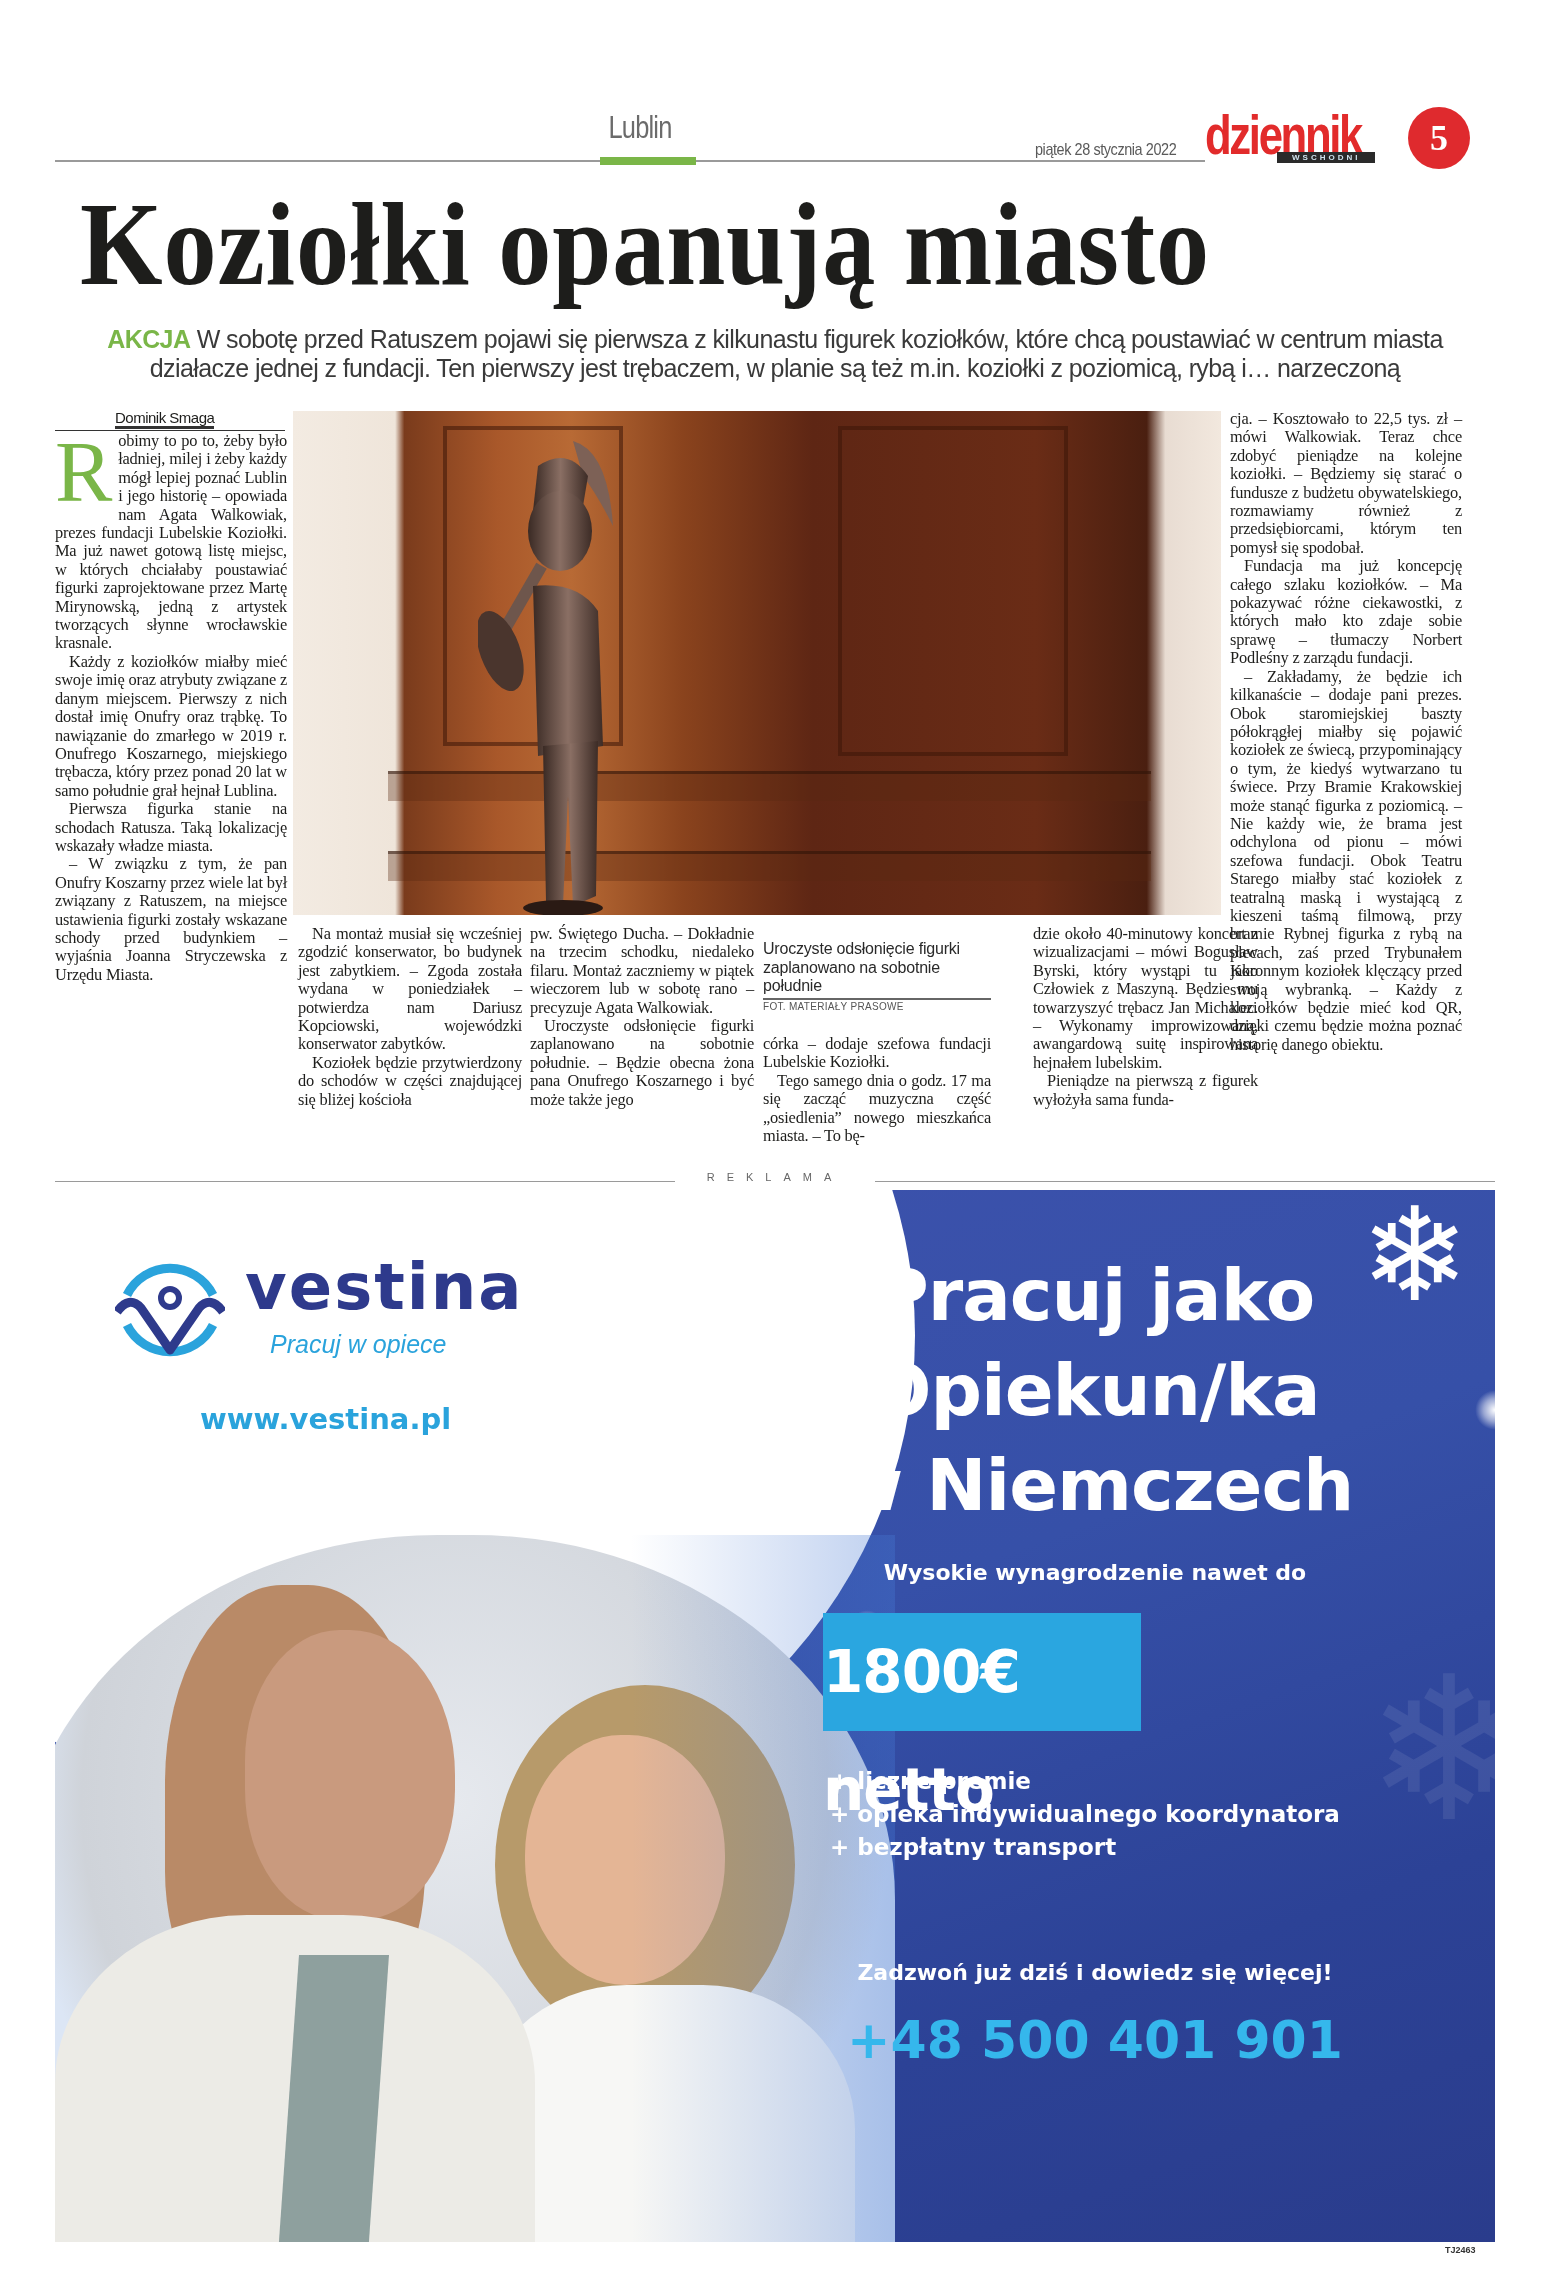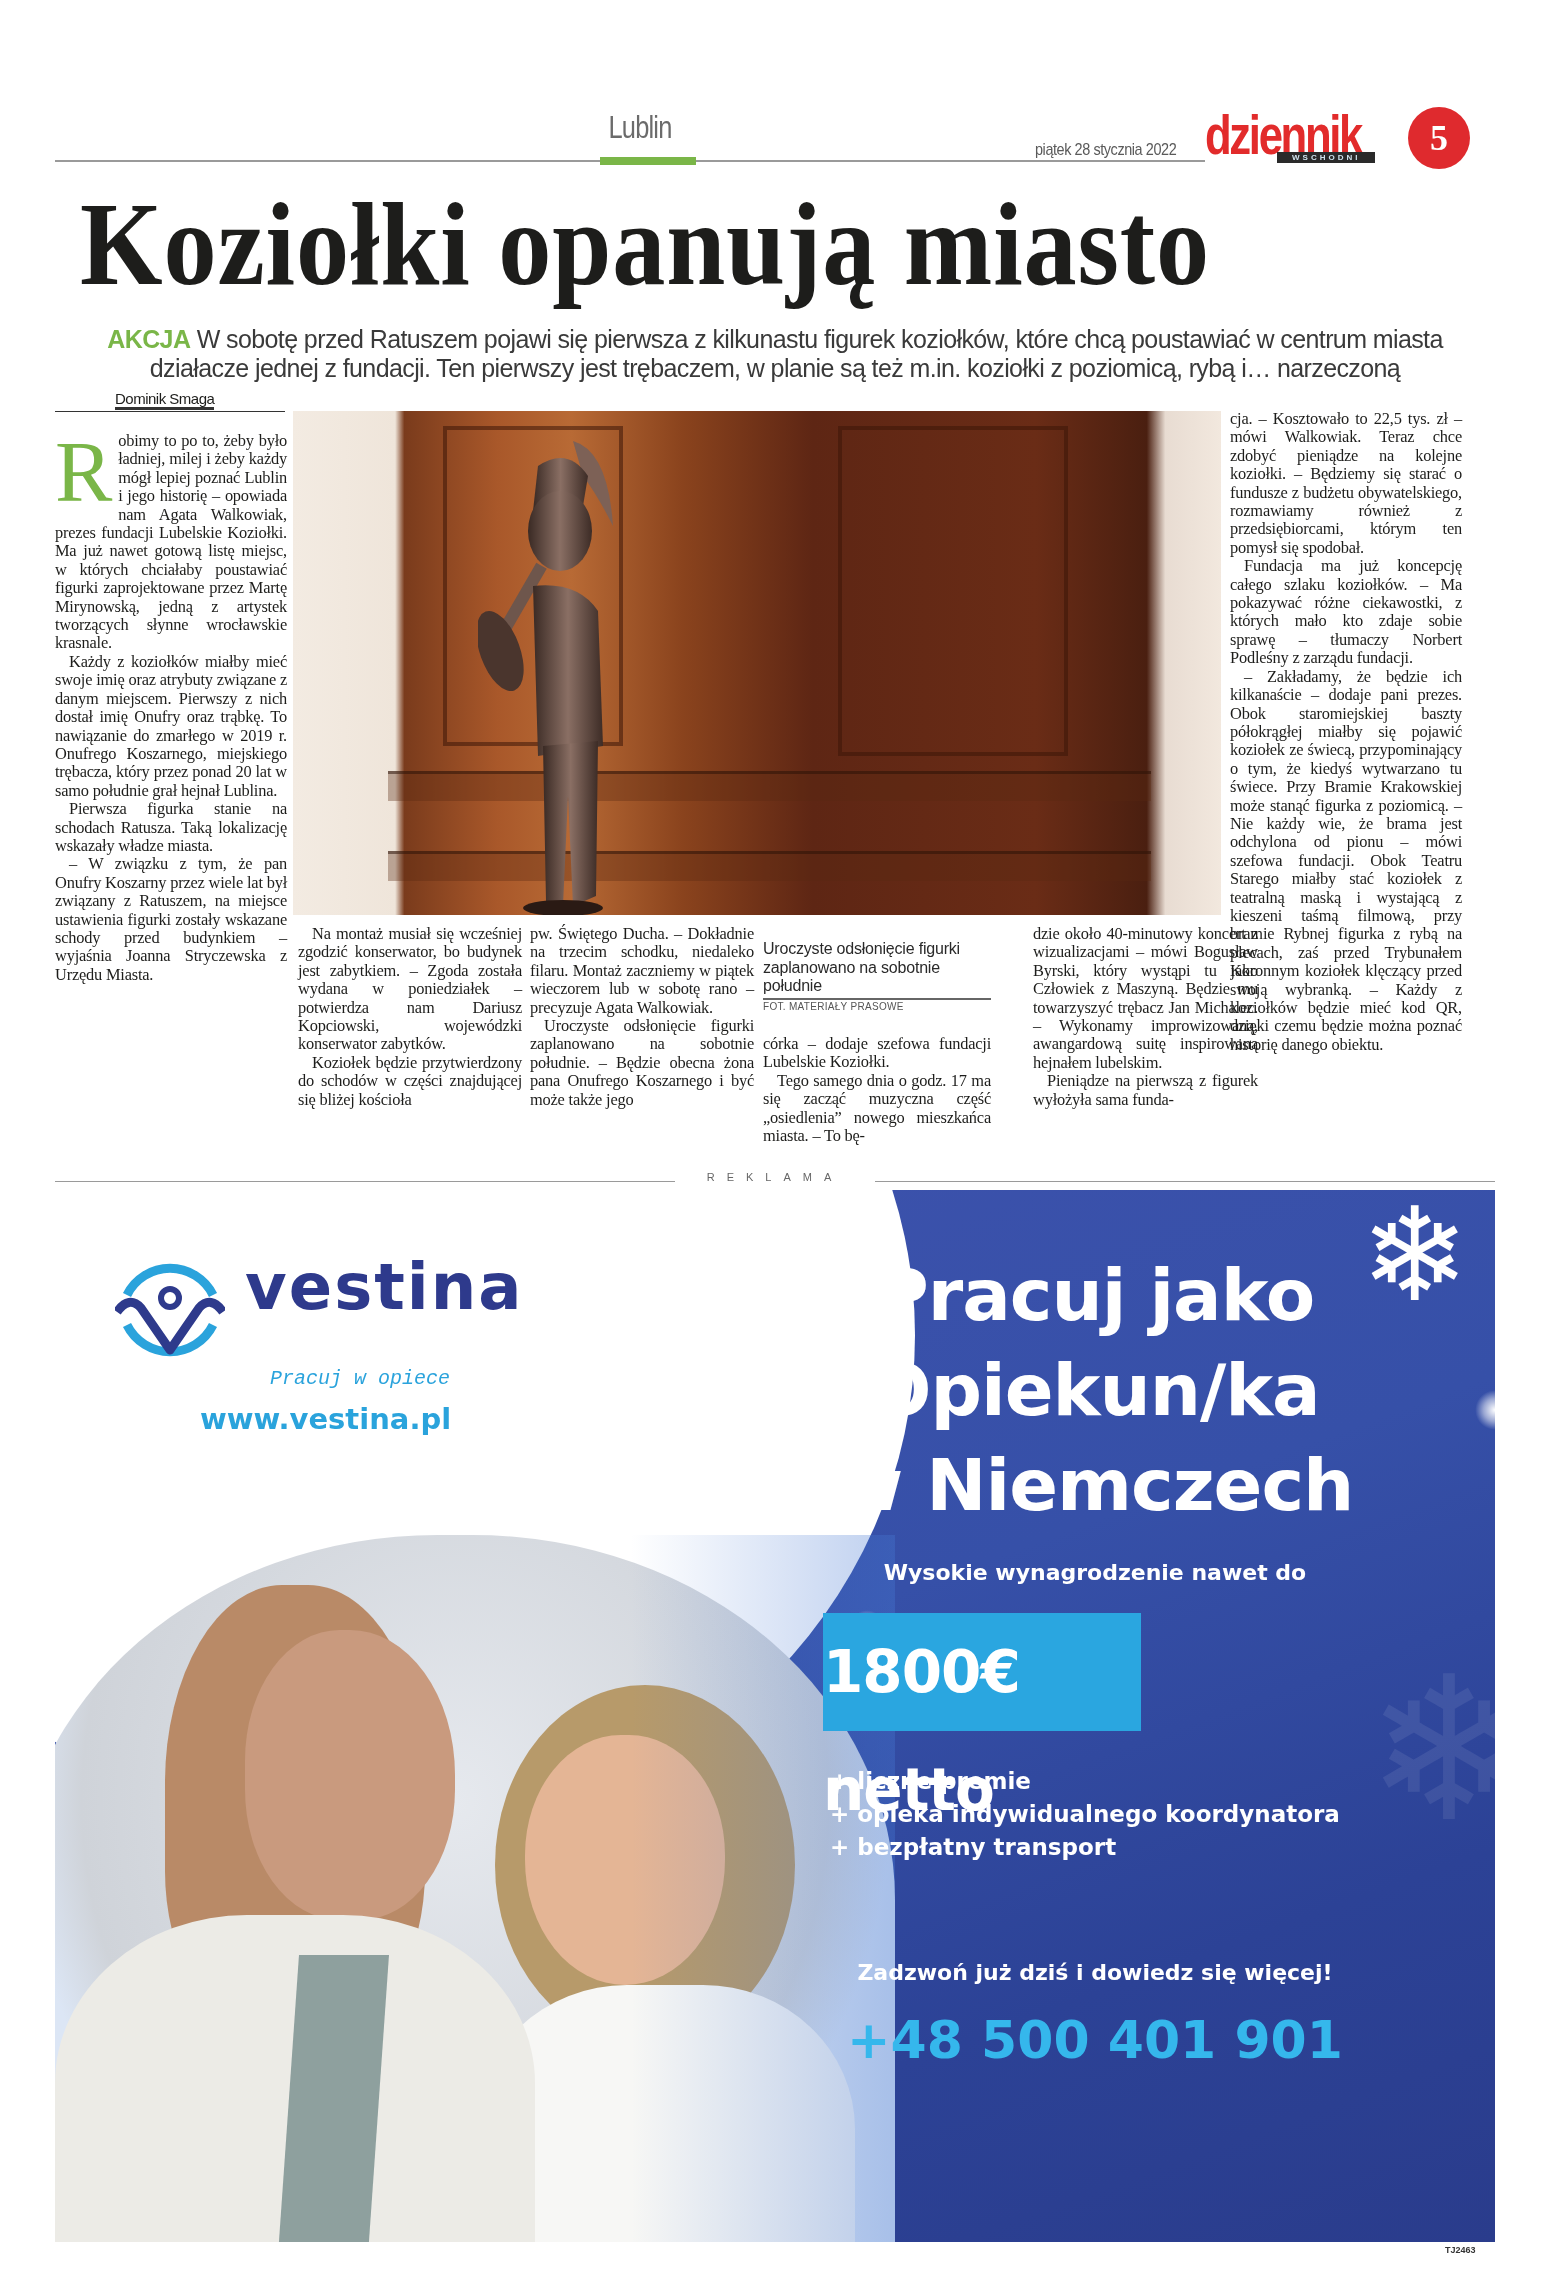--- a/index.html
+++ b/index.html
@@ -26,21 +26,21 @@
     line-height: 130px; color: #1d1d1b; letter-spacing: 1px; transform: scaleX(0.9); transform-origin: left top; white-space: nowrap; }
   .lead { position: absolute; left: 55px; top: 325px; width: 1440px; font-family: "Liberation Sans", sans-serif; font-size: 25px;
     line-height: 29px; color: #3a3a3a; text-align: center; letter-spacing: -0.6px; }
   .lead .kicker { color: #7ab648; font-weight: bold; }
 
   
   .col { position: absolute; font-family: "Liberation Serif", serif; font-size: 16.4px; line-height: 18.4px; color: #1d1d1b;
     text-align: justify; hyphens: manual; letter-spacing: -0.2px; }
   .col p { text-indent: 14px; }
   .col p.noindent { text-indent: 0; }
-  .byline { position: absolute; left: 55px; top: 392px; width: 230px; border-bottom: 1px solid #333; height: 20px; }
+  .byline { position: absolute; left: 55px; top: 411px; width: 230px; border-bottom: 1px solid #333; height: 20px; }
   .byline span { position: absolute; left: 60px; top: -2px; font-family: "Liberation Sans", sans-serif; font-size: 15px;
     border-bottom: 3px solid #333; letter-spacing: -0.5px; }
   .dropcap { float: left; font-family: "Liberation Serif", serif; font-size: 86px; line-height: 72px; color: #7ab648; margin: 4px 6px 0 0; }
 
   .photo { position: absolute; left: 293px; top: 411px; width: 928px; height: 504px; overflow: hidden;
     background: linear-gradient(90deg, #f3ebe2 0%, #efe5da 11%, #7a3b1c 12%, #a9582a 22%, #b86a35 30%, #8a431d 42%, #5e2614 56%, #6a2c16 80%, #4a1f10 92%, #e8dcd2 94%, #f2e8de 100%); }
   .photo .panel { position: absolute; border: 4px solid rgba(60,22,8,0.55); }
   .photo .step { position: absolute; left: 95px; right: 70px; height: 30px; background: rgba(90,40,18,0.35); border-top: 3px solid rgba(40,15,5,0.5); }
   .photo .statue { position: absolute; left: 185px; top: 25px; width: 145px; height: 480px; }
 
@@ -64,21 +64,21 @@
   .p-elder-hair { position: absolute; left: 150px; top: 50px; width: 260px; height: 440px; border-radius: 45% 45% 35% 35%; background: #b98a67; }
   .p-elder-face { position: absolute; left: 230px; top: 95px; width: 210px; height: 290px; border-radius: 45% 50% 45% 45%; background: #c99a7e; }
   .p-elder-coat { position: absolute; left: 40px; top: 380px; width: 480px; height: 420px; border-radius: 40% 40% 0 0; background: #ecebe6; }
   .p-elder-blouse { position: absolute; left: 270px; top: 420px; width: 90px; height: 400px; background: #8ea09e; transform: skewX(-4deg); }
   .p-young-hair { position: absolute; left: 480px; top: 150px; width: 300px; height: 360px; border-radius: 50%; background: #b79a6a; }
   .p-young-face { position: absolute; left: 510px; top: 200px; width: 200px; height: 250px; border-radius: 48% 48% 50% 50%; background: #e4b595; }
   .p-young-shirt { position: absolute; left: 460px; top: 450px; width: 380px; height: 360px; border-radius: 40% 40% 0 0; background: #f7f7f5; }
   .vestina-logo { position: absolute; left: 60px; top: 60px; width: 110px; height: 115px; }
   .vestina-name { position: absolute; left: 190px; top: 60px; font-family: "DejaVu Sans", sans-serif; font-weight: bold; font-size: 64px;
     color: #2e3a8c; letter-spacing: 2px; }
-  .vestina-tag { position: absolute; left: 215px; top: 140px; font-family: Liberation Mono, monospace; font-style: italic; font-size: 20px; color: #2aa3dc; margin-top: 37px; }
+  .vestina-tag { position: absolute; left: 215px; top: 140px; font-family: Liberation Sans, sans-serif; font-style: italic; font-size: 25px; color: #2aa3dc; }
   .vestina-url { position: absolute; left: 145px; top: 212px; font-family: "DejaVu Sans", sans-serif; font-weight: bold; font-size: 29px; color: #2aa3dc; }
 
   .ad-h { position: absolute; left: 740px; width: 600px; text-align: center; font-family: "DejaVu Sans", sans-serif; font-weight: bold;
     color: #ffffff; font-size: 72px; line-height: 90px; letter-spacing: -1px; }
   .ad-sub { position: absolute; left: 760px; top: 370px; width: 560px; text-align: center; font-family: "DejaVu Sans", sans-serif; font-weight: bold;
     color: #ffffff; font-size: 22px; }
   .salary { position: absolute; left: 768px; top: 423px; width: 318px; height: 118px; background: #2aa6e0; color: #fff; text-align: left;
     font-family: "DejaVu Sans", sans-serif; font-weight: bold; font-size: 58px; line-height: 118px; letter-spacing: -1px; }
   .perks { position: absolute; left: 775px; top: 575px; font-family: "DejaVu Sans", sans-serif; font-weight: bold; color: #fff; font-size: 23px; line-height: 33px; }
   .cta { position: absolute; left: 760px; top: 770px; width: 560px; text-align: center; font-family: "DejaVu Sans", sans-serif; font-weight: bold; color: #fff; font-size: 22px; }

